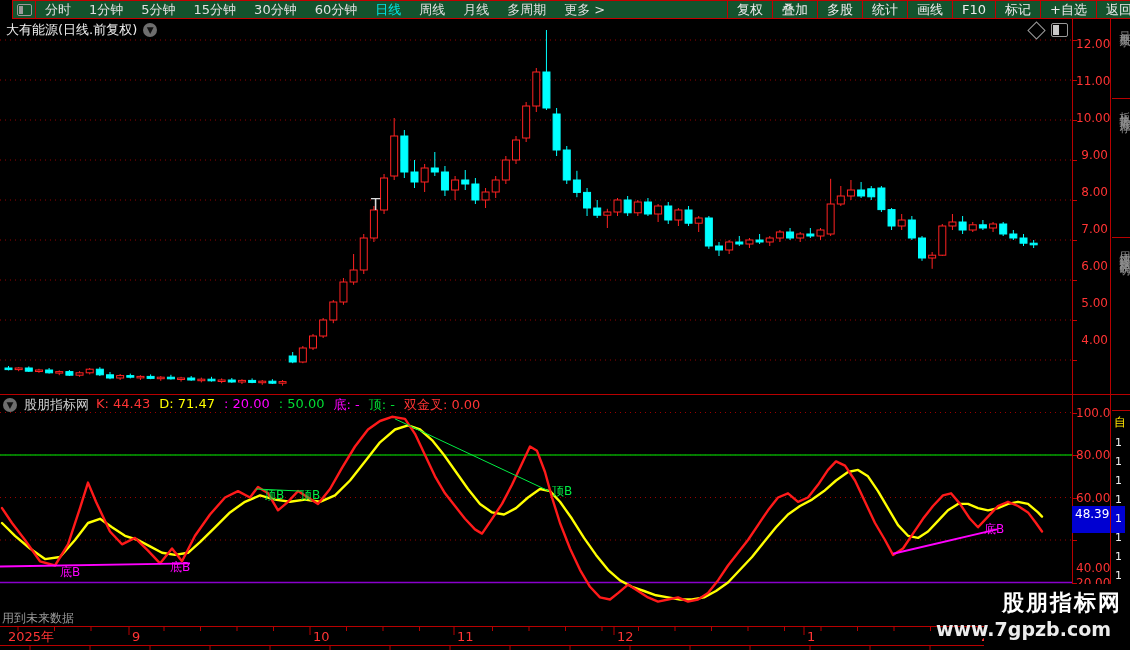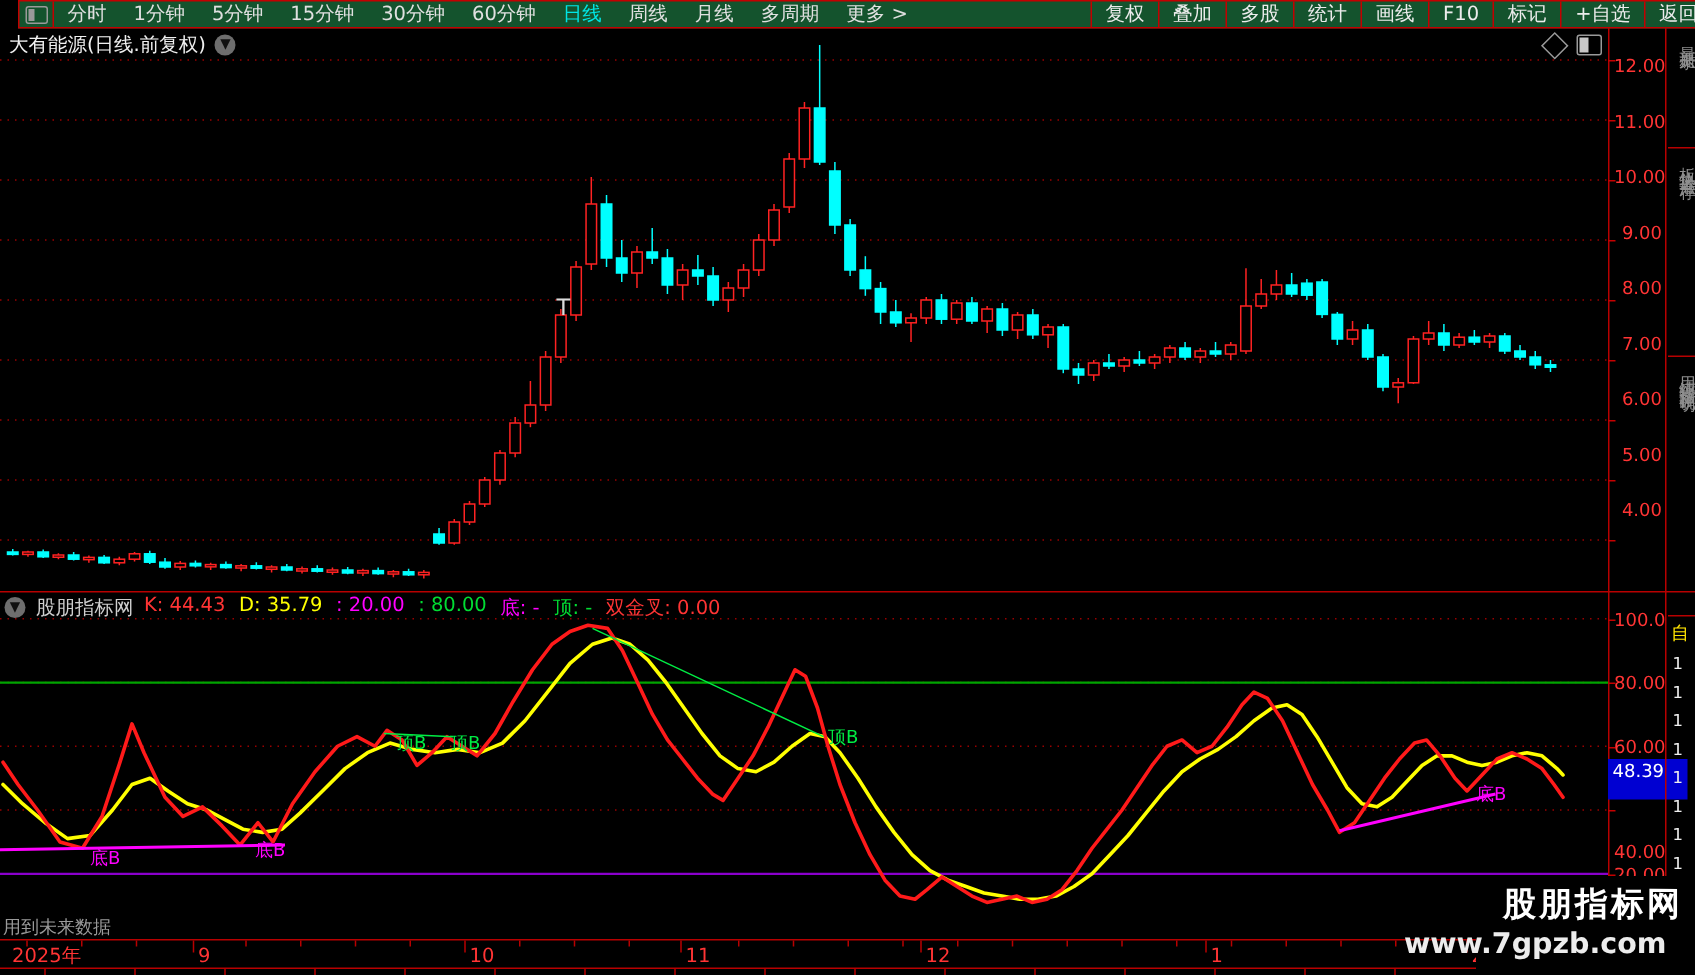--- a/index.html
+++ b/index.html
@@ -373,23 +373,23 @@
       <div class="axis-label" style="top: 576.5px;">20.00</div>
       <div class="axis-tick" style="top: 582.5px;"></div>
     </div>
   <div class="hl-box">48.39</div>
 
   <div class="ind-head">
     <span class="circ-chev">▼</span>
     <span class="brand">股朋指标网</span>
     <span id="ind-segs" style="display:flex;gap:9px;">
         <span class="seg" style="color: rgb(255, 52, 52);">K: 44.43</span>
-        <span class="seg" style="color: rgb(255, 255, 0);">D: 35.79</span>
+        <span class="seg" style="color: rgb(255, 255, 0);">D: 71.47</span>
         <span class="seg" style="color: rgb(255, 0, 255);">: 20.00</span>
-        <span class="seg" style="color: rgb(0, 221, 51);">: 80.00</span>
+        <span class="seg" style="color: rgb(0, 221, 51);">: 50.00</span>
         <span class="seg" style="color: rgb(255, 0, 255);">底: -</span>
         <span class="seg" style="color: rgb(0, 221, 51);">顶: -</span>
         <span class="seg" style="color: rgb(255, 52, 52);">双金叉: 0.00</span>
       </span>
   </div>
 
   <div class="future-note">用到未来数据</div>
 
   <svg id="date-axis" width="1130" height="24" style="position:absolute;left:0;top:626px;z-index:6;">
       <line x1="0" y1="0.5" x2="1130" y2="0.5" stroke="#b80000" stroke-width="1"></line>

